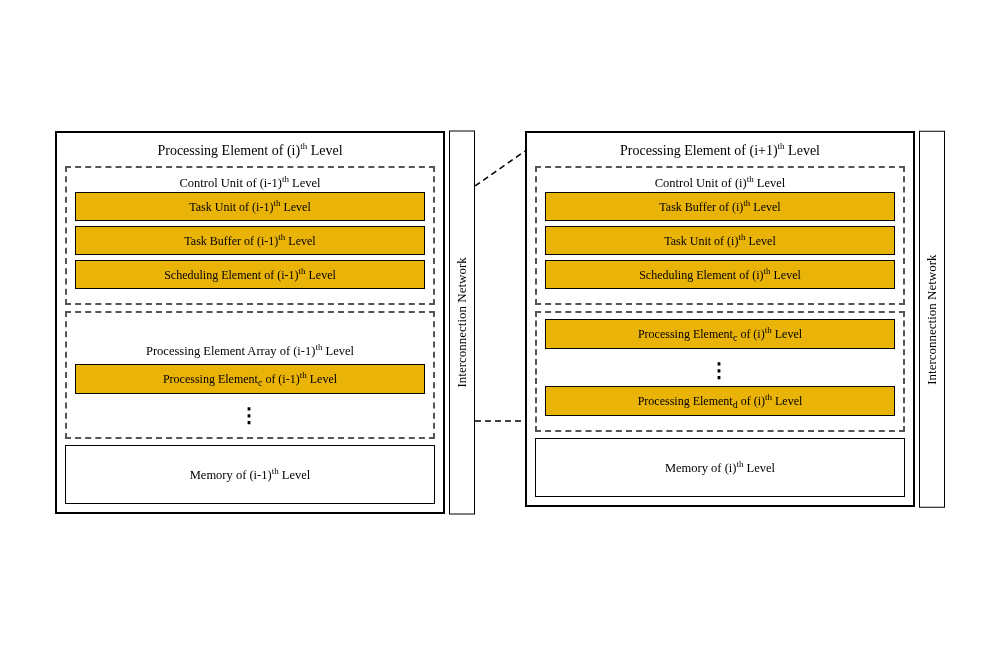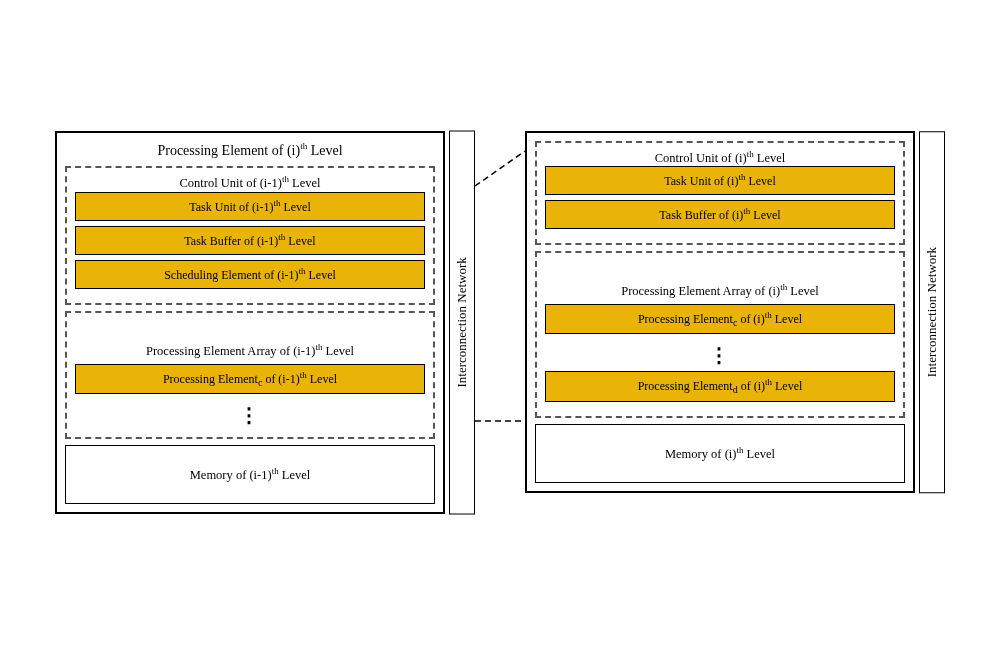--- a/index.html
+++ b/index.html
@@ -146,37 +146,40 @@
   <div style="width:50px; align-self:stretch; position:relative;">
     <svg width="50" height="600" style="position:absolute;top:0;left:0;">
 
       <line x1="0" y1="55" x2="50" y2="20" stroke="#000" stroke-width="1.5" stroke-dasharray="6,4"></line>
       <line x1="0" y1="290" x2="50" y2="290" stroke="#000" stroke-width="1.5" stroke-dasharray="6,4"></line>
     </svg>
   </div>
 
   <div class="pe-with-interconnect">
     <div class="pe-box">
+      <div class="pe-title">
+        Processing Element of (i+1)<sup>th</sup> Level
+      </div>
 
       <div class="inner-dashed-box">
         <div class="inner-dashed-title">
           Control Unit of (i)<sup>th</sup> Level
         </div>
         <div class="solid-box">
+          Task Buffer of (i)<sup>th</sup> Level
+        </div>
+        <div class="solid-box">
           Task Unit of (i)<sup>th</sup> Level
         </div>
         <div class="solid-box">
-          Task Buffer of (i)<sup>th</sup> Level
+          Scheduling Element of (i)<sup>th</sup> Level
         </div>
       </div>
 
       <div class="pe-array-box">
-        <div class="pe-array-title">
-          Processing Element Array of (i)<sup>th</sup> Level
-        </div>
         <div class="solid-box">
           Processing Element<sub>c</sub> of (i)<sup>th</sup> Level
         </div>
         <div class="dots">⋮</div>
         <div class="solid-box">
           Processing Element<sub>d</sub> of (i)<sup>th</sup> Level
         </div>
       </div>
 
       <div class="memory-box">

